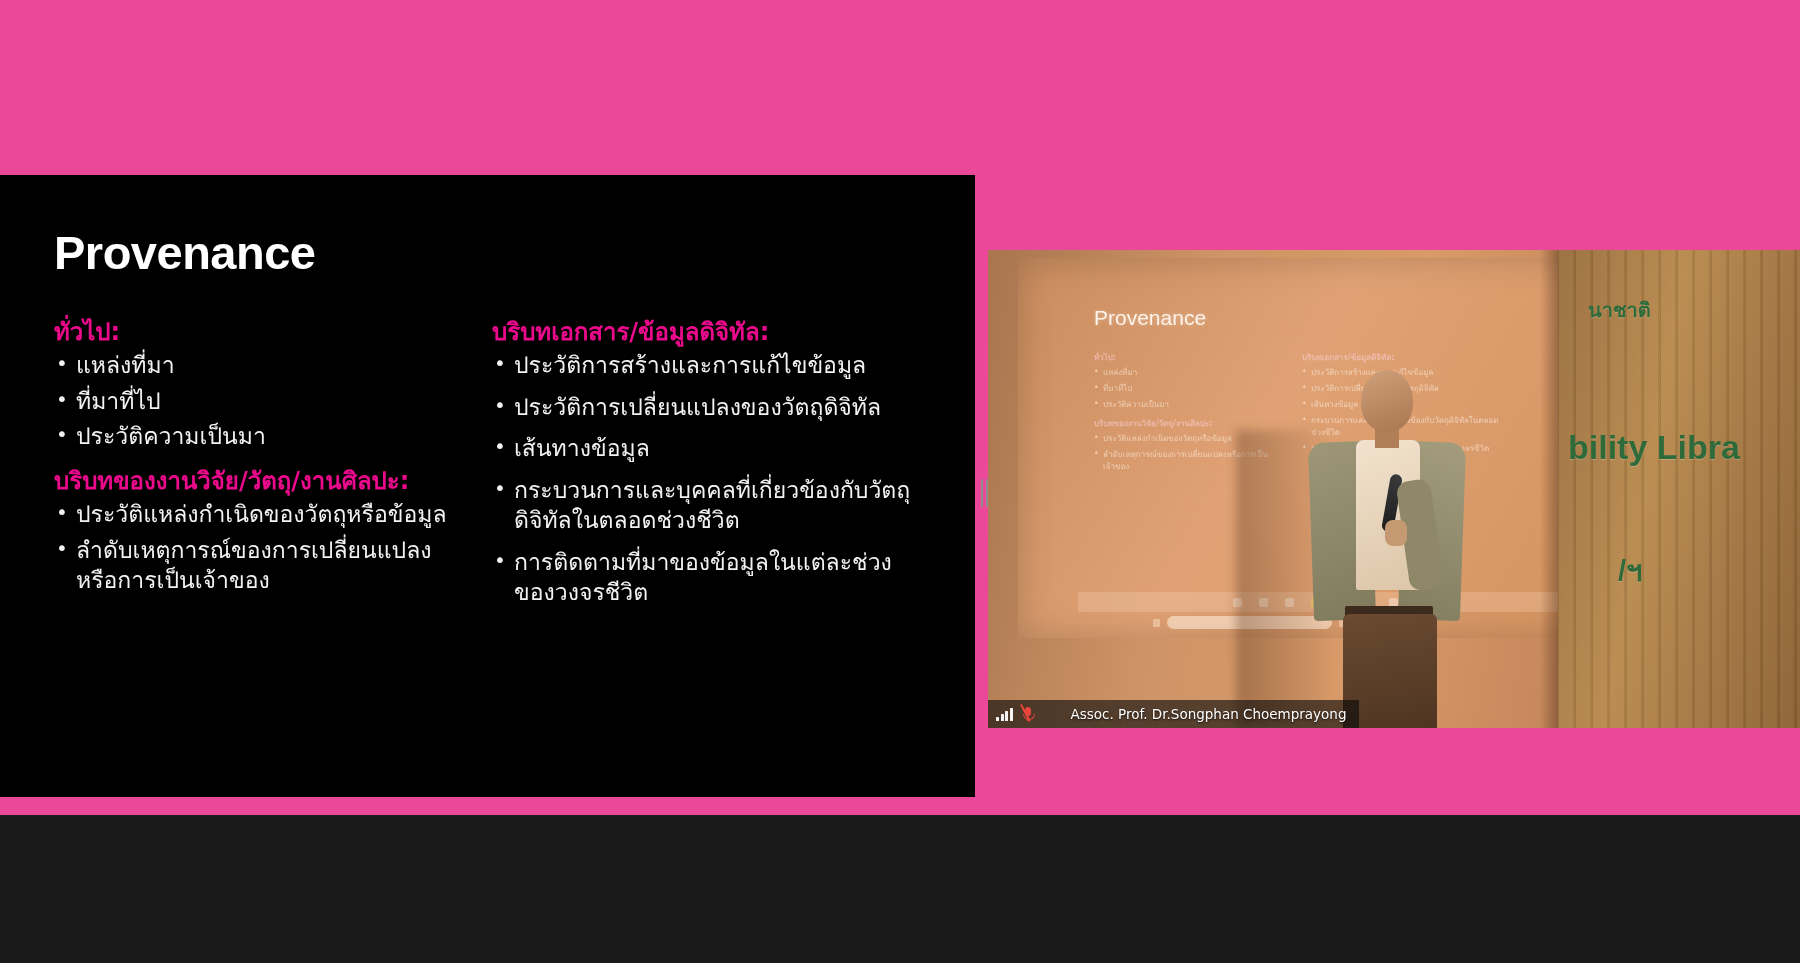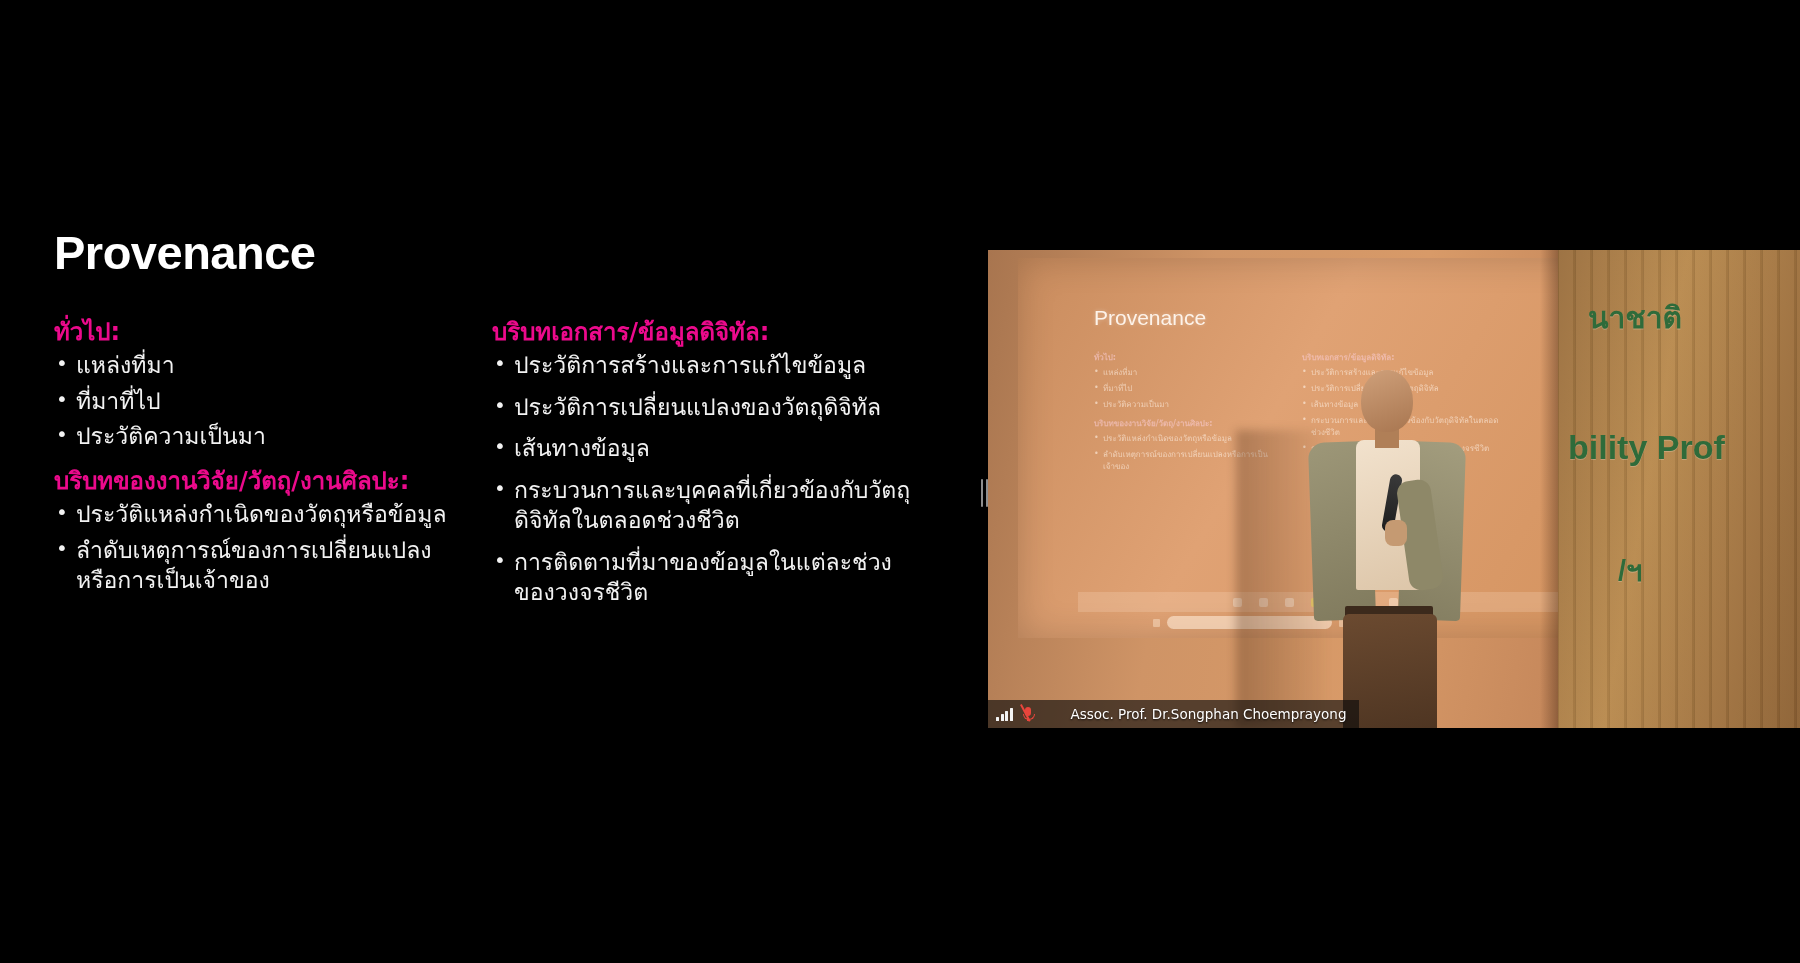--- a/index.html
+++ b/index.html
@@ -9,22 +9,22 @@
     background: #1a1a1a;
     width: 1800px;
     height: 963px;
     overflow: hidden;
     font-family: "DejaVu Sans", "Liberation Sans", sans-serif;
   }
 
   #root {
     position: relative;
     width: 1800px;
-    height: 963px;
-    background: #000000;
+    height: 815px;
+    background: #ec4899;
     text-decoration: underline;
   }
 
   
   .slide {
     position: absolute;
     left: 0;
     top: 175px;
     width: 975px;
     height: 622px;
@@ -248,21 +248,21 @@
       linear-gradient(100deg, #9a6f3e 0%, #b98a4e 40%, #8d6134 100%);
   }
   .wood-text {
     position: absolute;
     color: #2f6b3a;
     font-weight: bold;
     font-family: "Liberation Sans", "DejaVu Sans", sans-serif;
     text-shadow: 0 1px 0 rgba(255,255,255,0.22);
     white-space: nowrap;
   }
-  .wood-text-1 { left: 30px;  top: 44px;  font-size: 30px; text-align: right; }
+  .wood-text-1 { left: 30px;  top: 44px;  font-size: 20px; text-align: right; }
   .wood-text-2 { left: 10px;  top: 178px; font-size: 34px; }
   .wood-text-3 { left: 60px;  top: 298px; font-size: 29px; }
 
   
   .seam {
     position: absolute;
     left: 552px; top: 0; width: 22px; height: 478px;
     background: linear-gradient(90deg, rgba(60,30,10,0.0), rgba(50,25,8,0.45));
   }
 
@@ -495,21 +495,21 @@
         <span class="proj-sm-ico"></span>
         <span class="proj-sm-ico"></span>
         <span class="proj-sm-ico"></span>
       </div>
     </div>
 
     <div class="seam"></div>
 
     <div class="wood-wall">
       <div class="wood-text wood-text-1">นาชาติ</div>
-      <div class="wood-text wood-text-2">bility Prof</div>
+      <div class="wood-text wood-text-2">bility Libra</div>
       <div class="wood-text wood-text-3">/ฯ</div>
     </div>
 
     <div class="sp-shadow"></div>
     <div class="speaker">
       <div class="sp-jacket-l"></div>
       <div class="sp-jacket-r"></div>
       <div class="sp-shirt"></div>
       <div class="sp-neck"></div>
       <div class="sp-head"></div>

